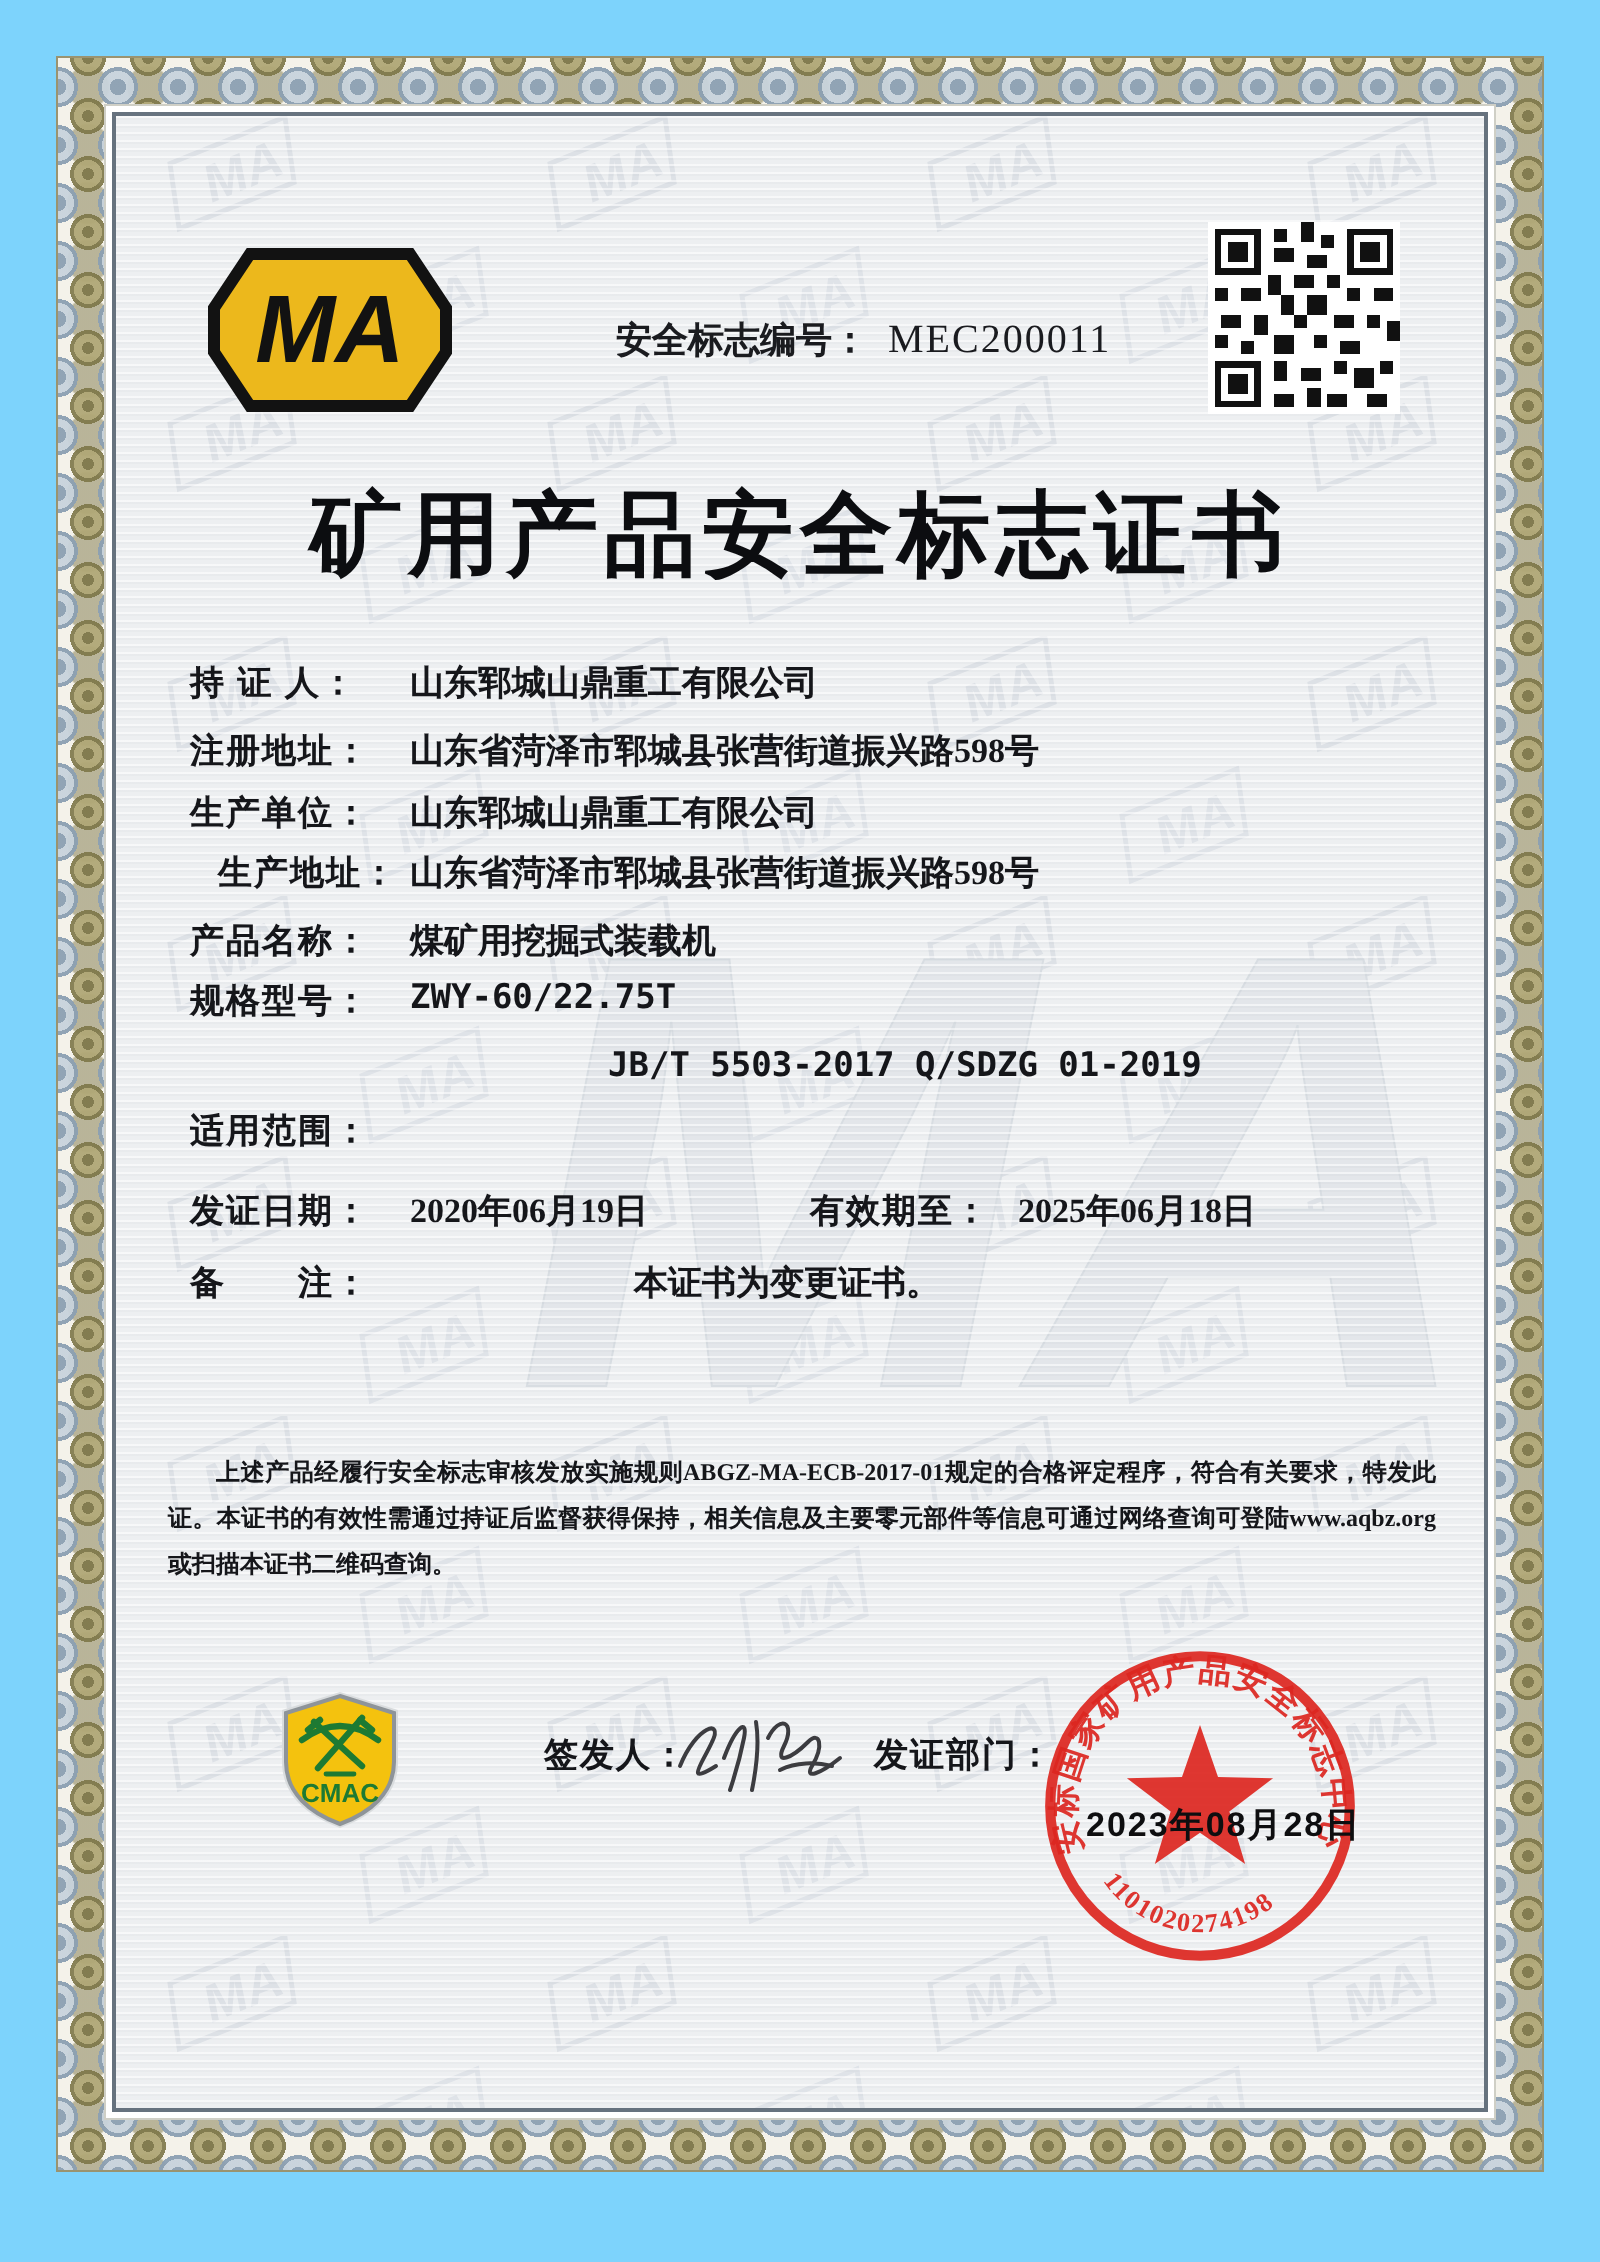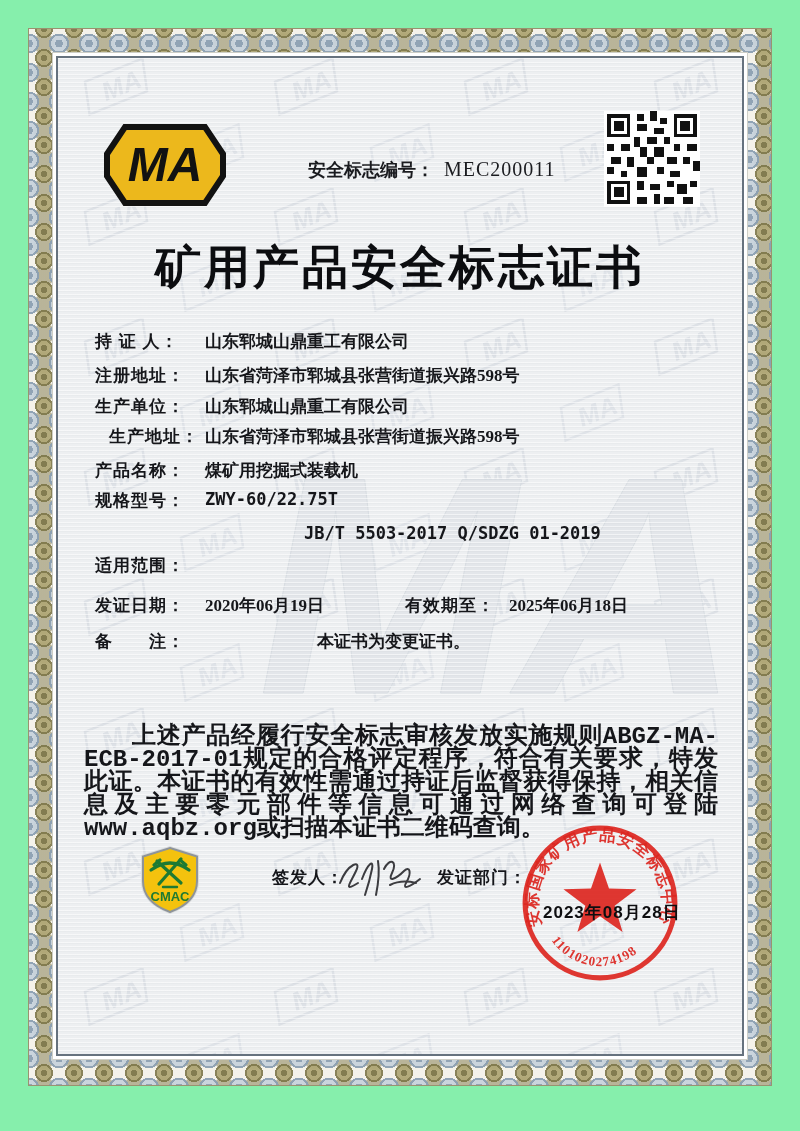--- a/index.html
+++ b/index.html
@@ -1,20 +1,20 @@
 <!DOCTYPE html>
 <html><head>
 <meta charset="utf-8">
 <style>
   * { margin:0; padding:0; box-sizing:border-box; }
   html,body { background:#fff; }
   body { font-family:"Liberation Sans", sans-serif; }
   .page {
     position:relative; width:800px; height:1131px; margin:0 auto;
-    background:#86efac; overflow:hidden;
+    background:#7dd3fc; overflow:hidden;
   }
   
   .band {
     position:absolute; left:28px; right:28px; top:28px; bottom:45px;
     border:1px solid #9a9370;
     background-color:#f4f2ea;
     background-image:
       radial-gradient(circle at 50% 0%, rgba(125,118,72,.95) 0 3px, rgba(176,167,118,.95) 3px 7px, rgba(125,118,72,.9) 7px 9px, rgba(244,242,234,0) 9px),
       radial-gradient(circle at 50% 100%, rgba(125,118,72,.95) 0 3px, rgba(176,167,118,.95) 3px 7px, rgba(125,118,72,.9) 7px 9px, rgba(244,242,234,0) 9px),
       radial-gradient(circle at 0% 50%, rgba(140,160,178,.95) 0 4px, rgba(200,211,220,.95) 4px 8px, rgba(140,160,178,.95) 8px 10px, rgba(244,242,234,0) 10px),
@@ -41,22 +41,22 @@
   .value { font-size:17px; font-weight:700; color:#15161a; font-family:"Liberation Serif", serif; white-space:nowrap; }
   .value-mono { font-size:17px; font-weight:700; color:#15161a; font-family:"DejaVu Sans Mono", monospace; white-space:nowrap; }
   .serial-row { display:flex; align-items:baseline; gap:10px; }
   .serial-label { font-size:18px; font-weight:600; color:#1a1b1f; }
   .serial-value { font-size:20px; font-weight:500; color:#1a1b1f; font-family:"Liberation Serif", serif; letter-spacing:1px; }
   .title {
     width:100%; text-align:center; font-size:46px; font-weight:900; color:#0c0d10;
     letter-spacing:3px; font-family:"Liberation Sans", sans-serif;
   }
   .para {
-    font-size:24px; line-height:23px; font-weight:700; color:#15161a;
-    font-family:Liberation Mono, monospace; text-align:justify; text-indent:2em;
+    font-size:12px; line-height:23px; font-weight:700; color:#15161a;
+    font-family:Liberation Serif, serif; text-align:justify; text-indent:2em;
   }
   .seal-date { font-size:17px; font-weight:700; color:#0e0e10; letter-spacing:1px; z-index:6; }
   svg text { user-select:none; }
 </style>
 </head>
 <body>
 
 <div class="page">
 
   <div class="band"></div>

